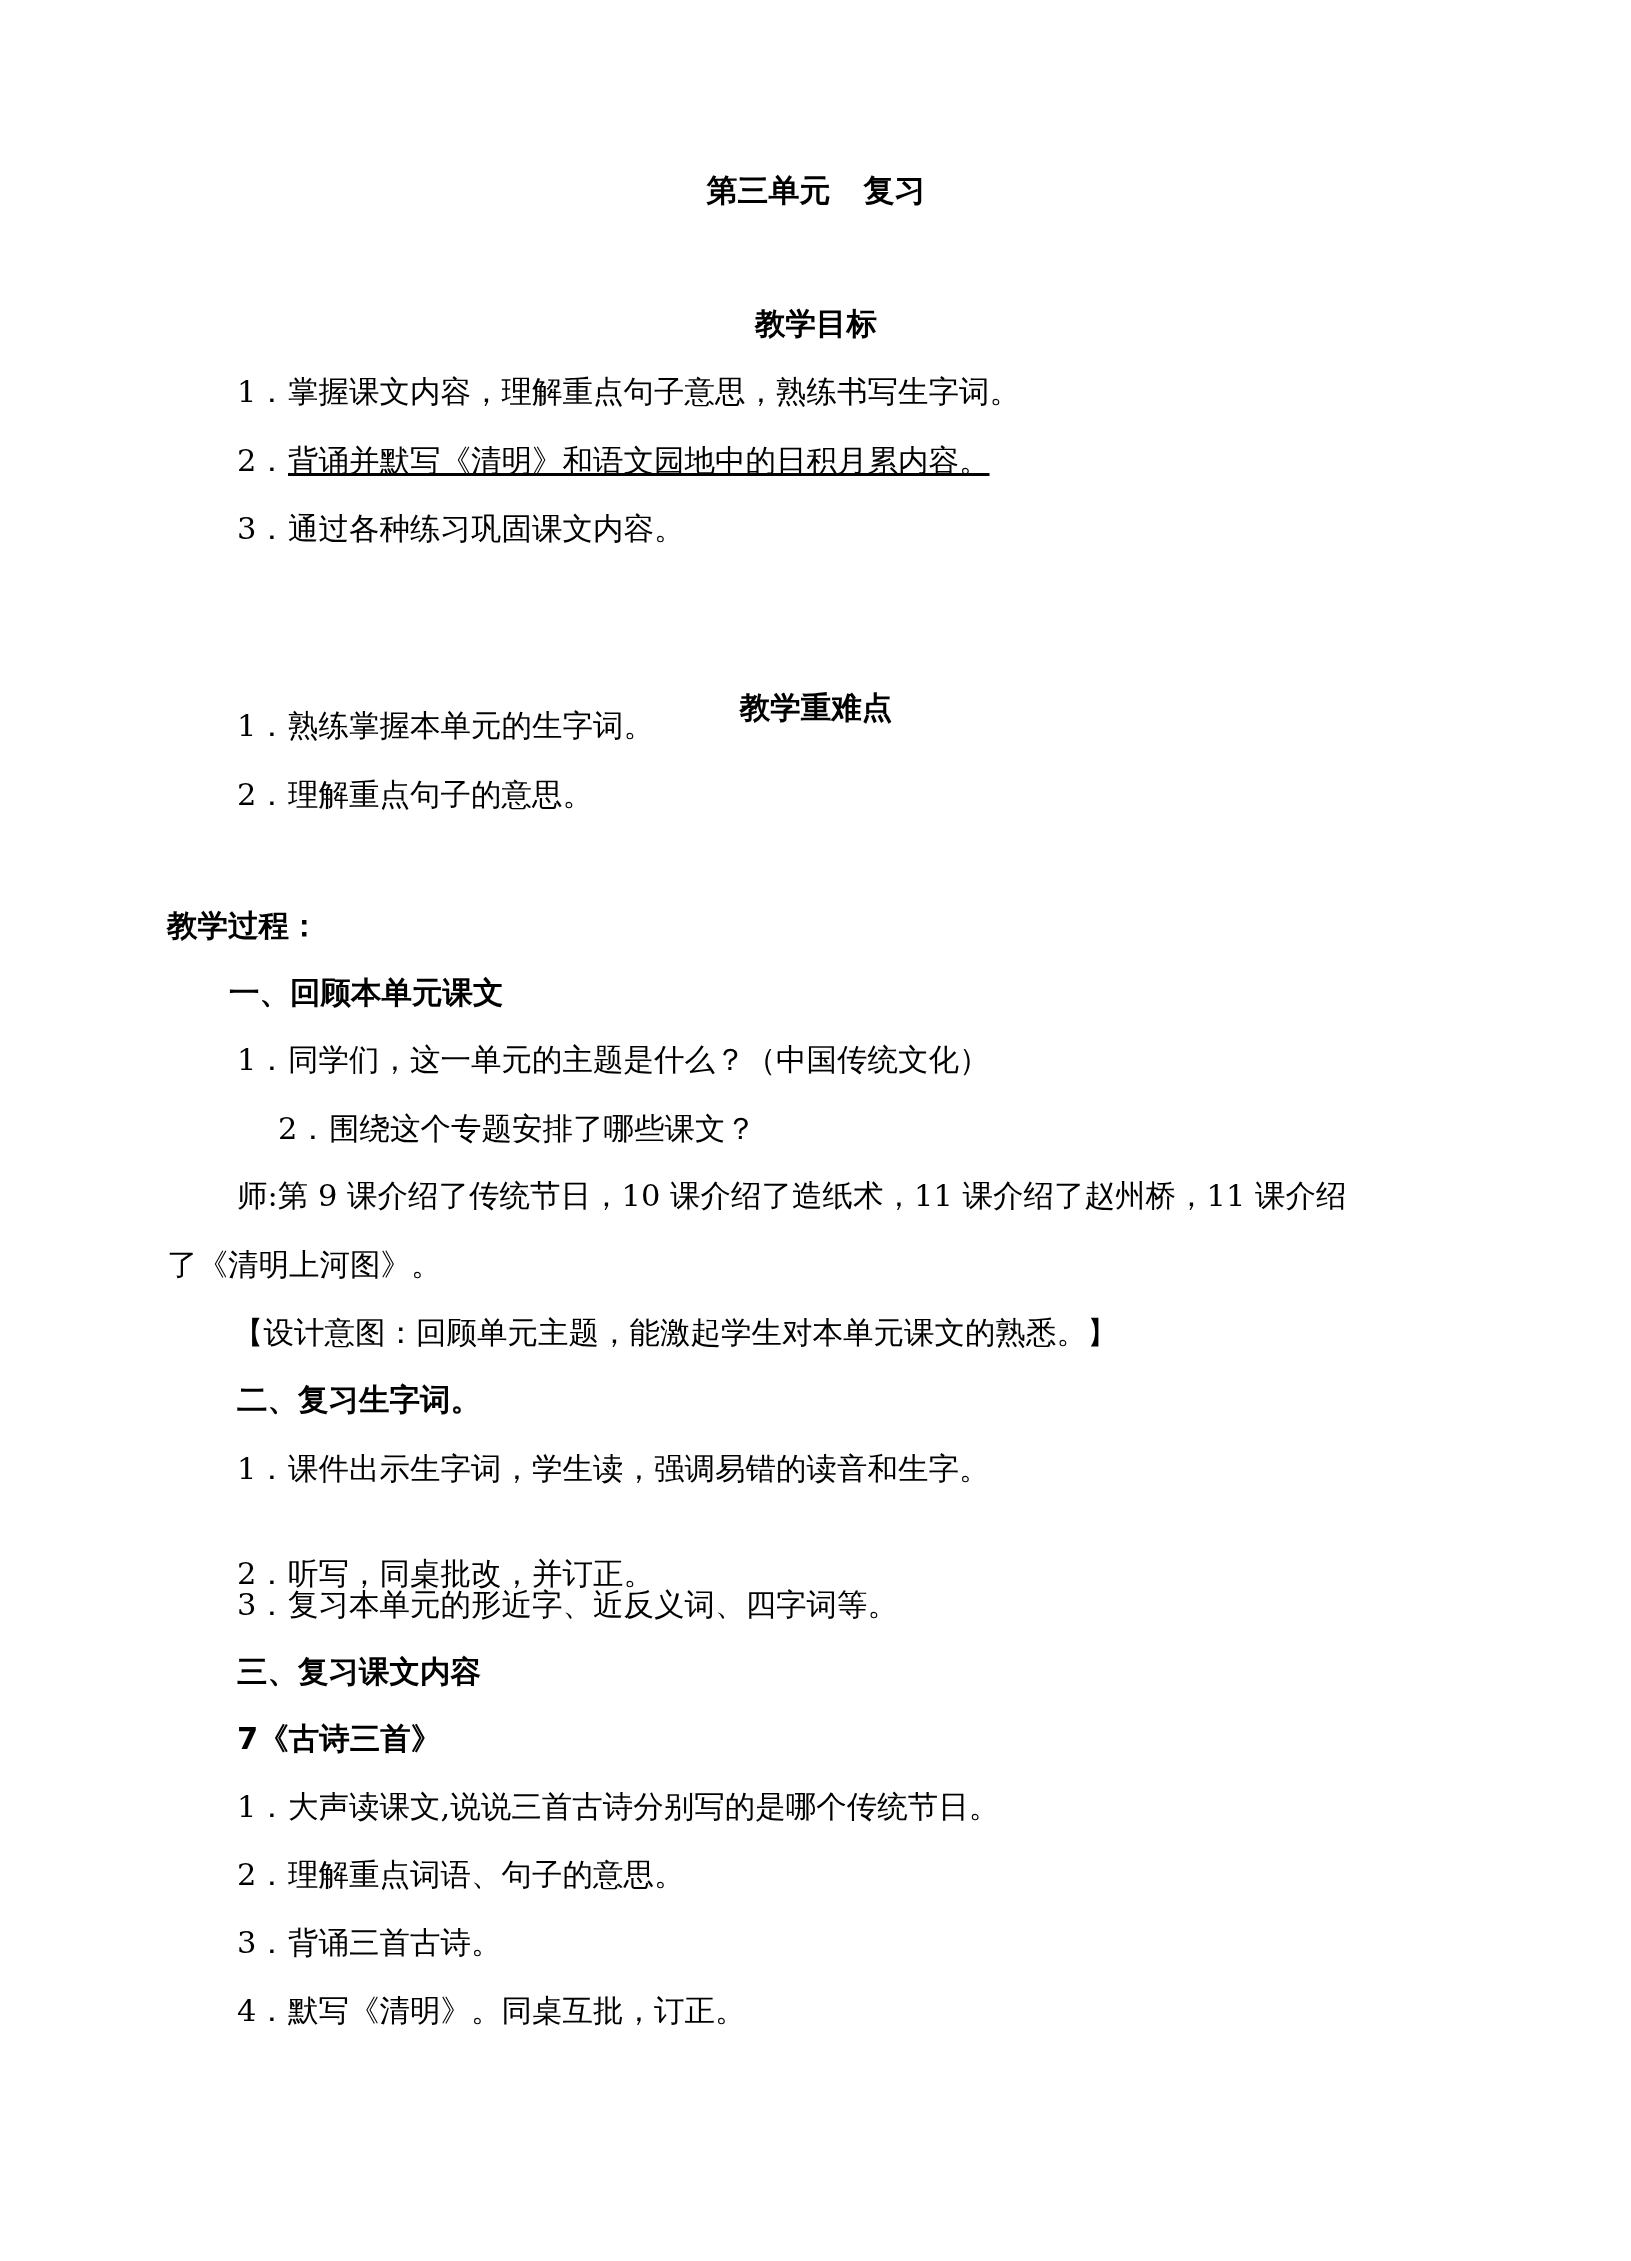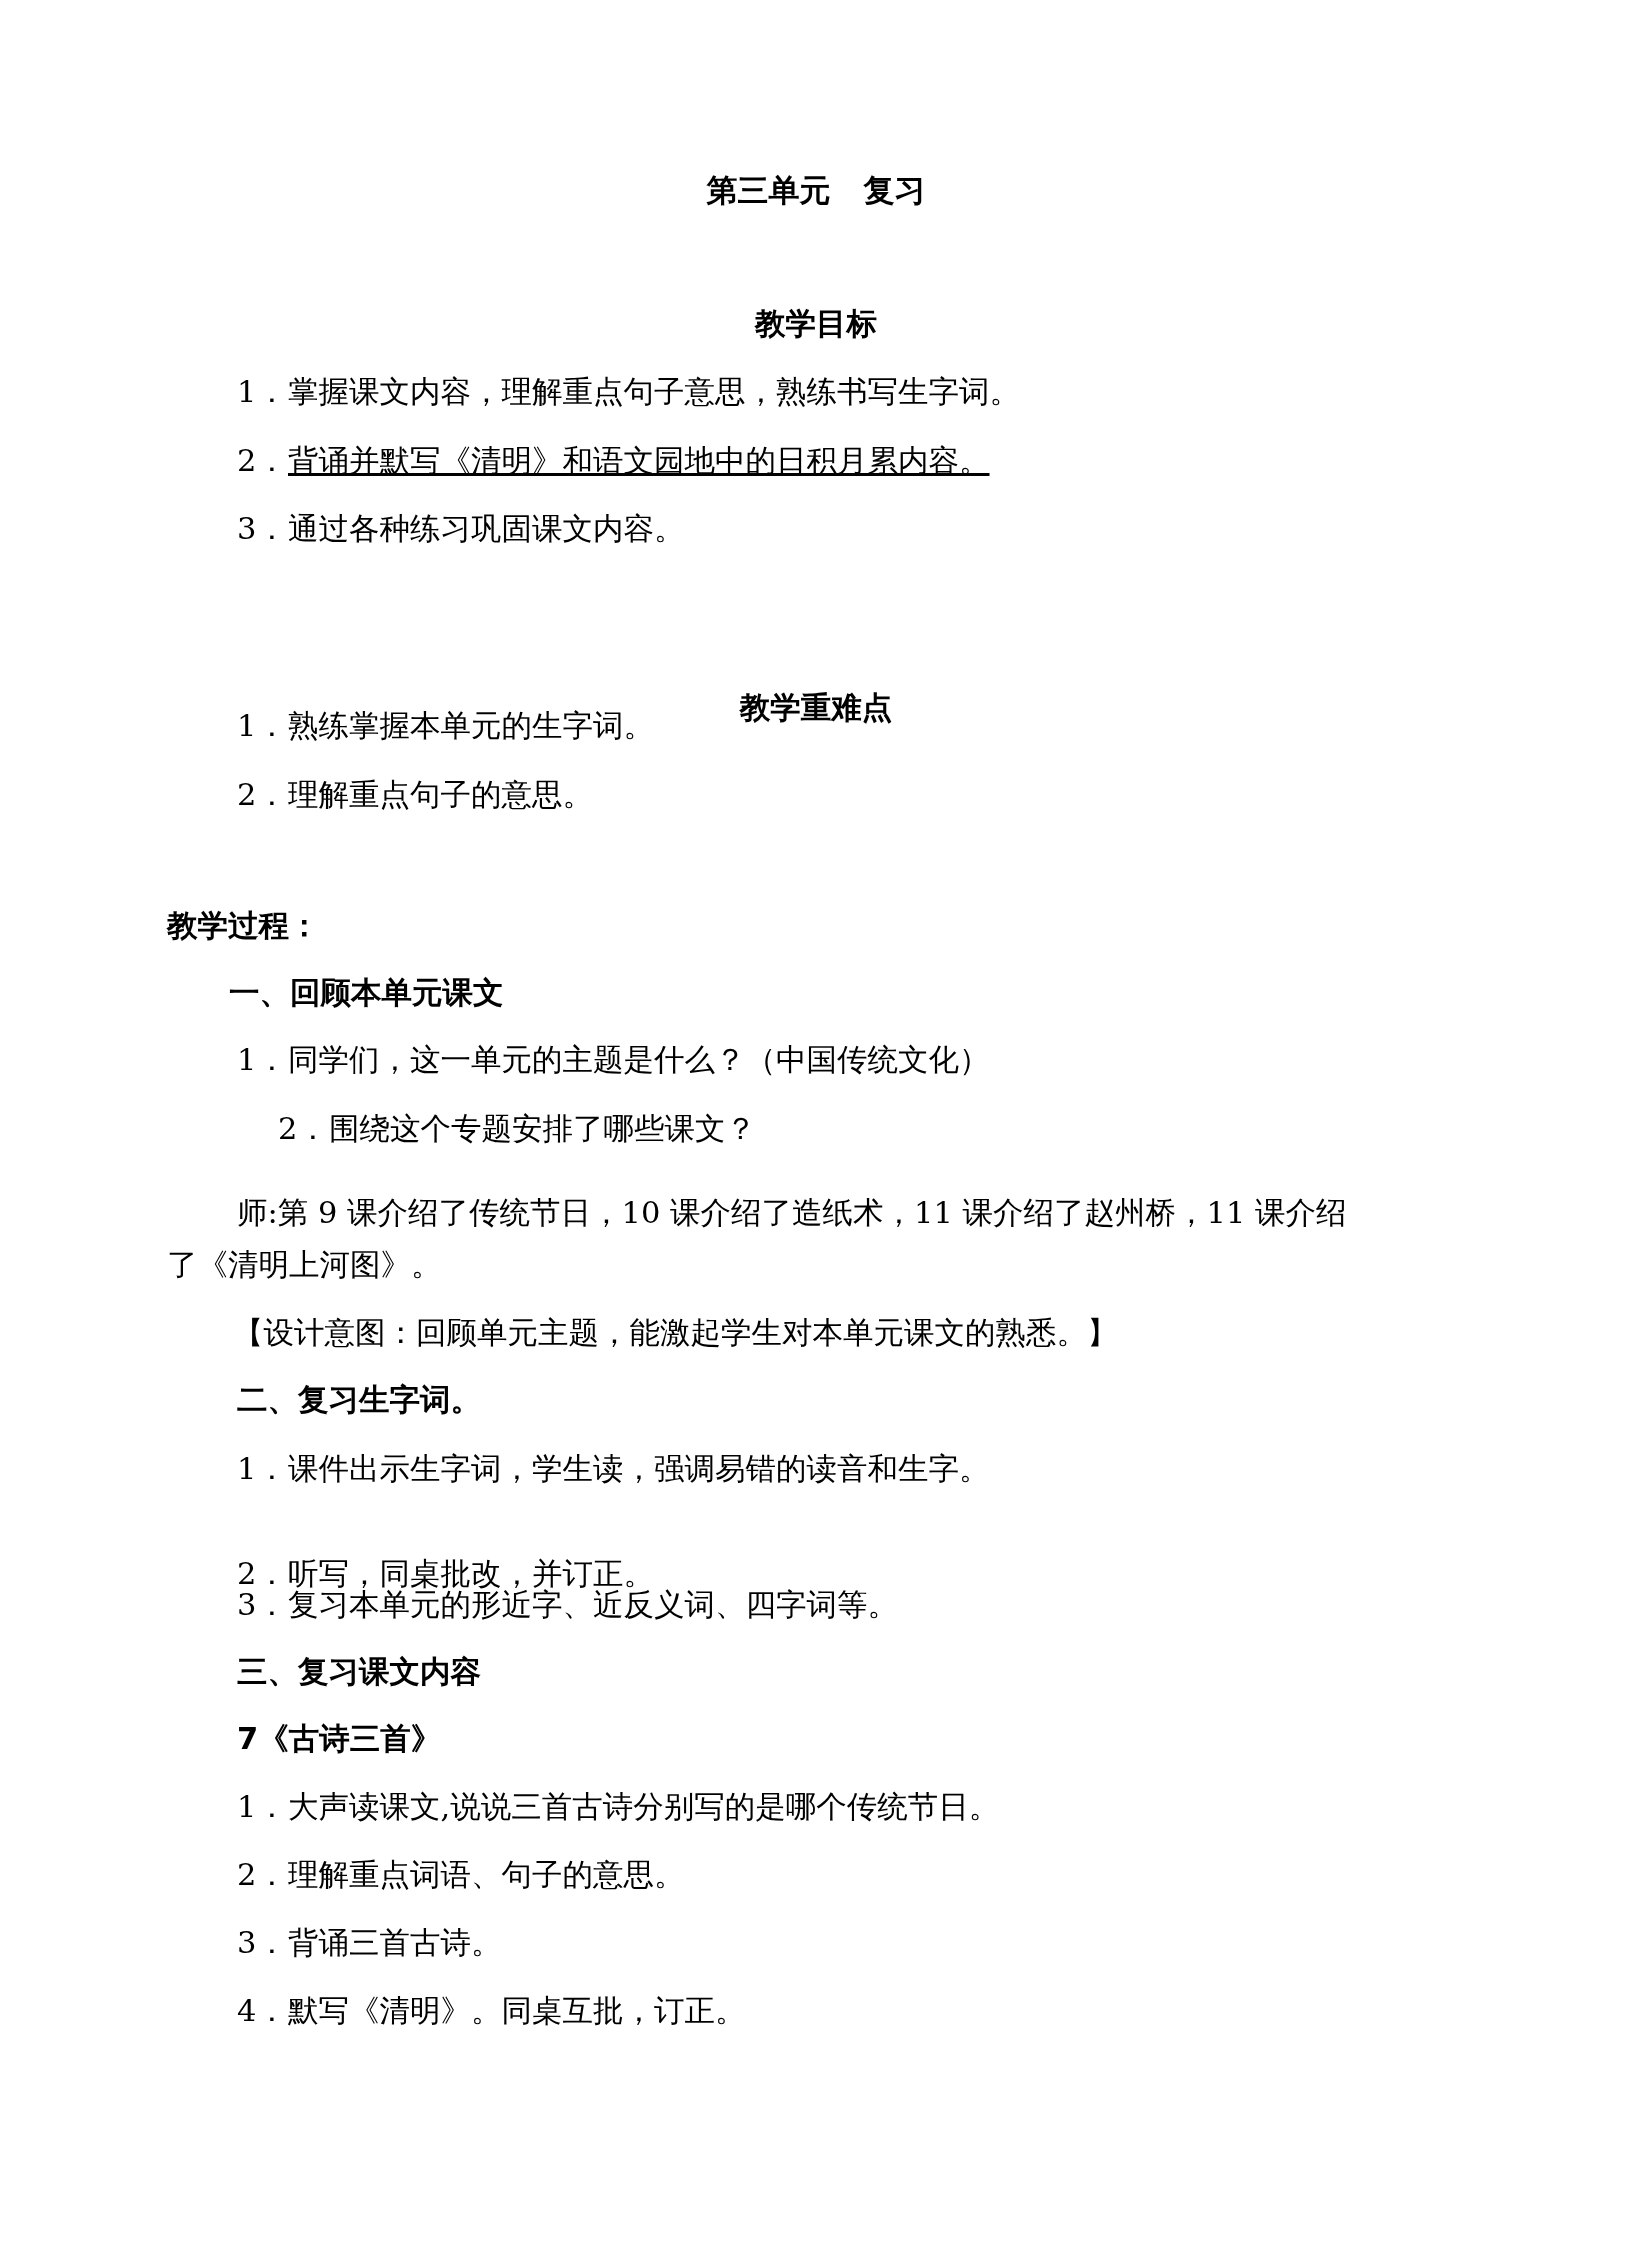--- a/index.html
+++ b/index.html
@@ -44,21 +44,21 @@
 
   <div class="line bold" style="top:906px; left:167px;">教学过程：</div>
 
   <div class="line bold" style="top:973px; left:229px;">一、回顾本单元课文</div>
   <div class="line" style="top:1040px; left:237px;">
     <span class="num">1．</span><span>同学们，这一单元的主题是什么？（中国传统文化）</span>
   </div>
   <div class="line" style="top:1109px; left:237px;margin-left:41px;">
     <span class="num">2．</span><span>围绕这个专题安排了哪些课文？</span>
   </div>
-  <div class="line" style="top:1176px; left:237px;margin-top:17px;">师:第 9 课介绍了传统节日，10 课介绍了造纸术，11 课介绍了赵州桥，11 课介绍</div>
+  <div class="line" style="top:1176px; left:237px;">师:第 9 课介绍了传统节日，10 课介绍了造纸术，11 课介绍了赵州桥，11 课介绍</div>
   <div class="line" style="top:1245px; left:167px;">了《清明上河图》。</div>
   <div class="line kai" style="top:1313px; left:233px;">【设计意图：回顾单元主题，能激起学生对本单元课文的熟悉。】</div>
 
   <div class="line bold" style="top:1380px; left:237px;">二、复习生字词。</div>
   <div class="line" style="top:1449px; left:237px;">
     <span class="num">1．</span><span>课件出示生字词，学生读，强调易错的读音和生字。</span>
   </div>
   <div class="line" style="top:1516px; left:237px;margin-top:38px;">
     <span class="num">2．</span><span>听写，同桌批改，并订正。</span>
   </div>

